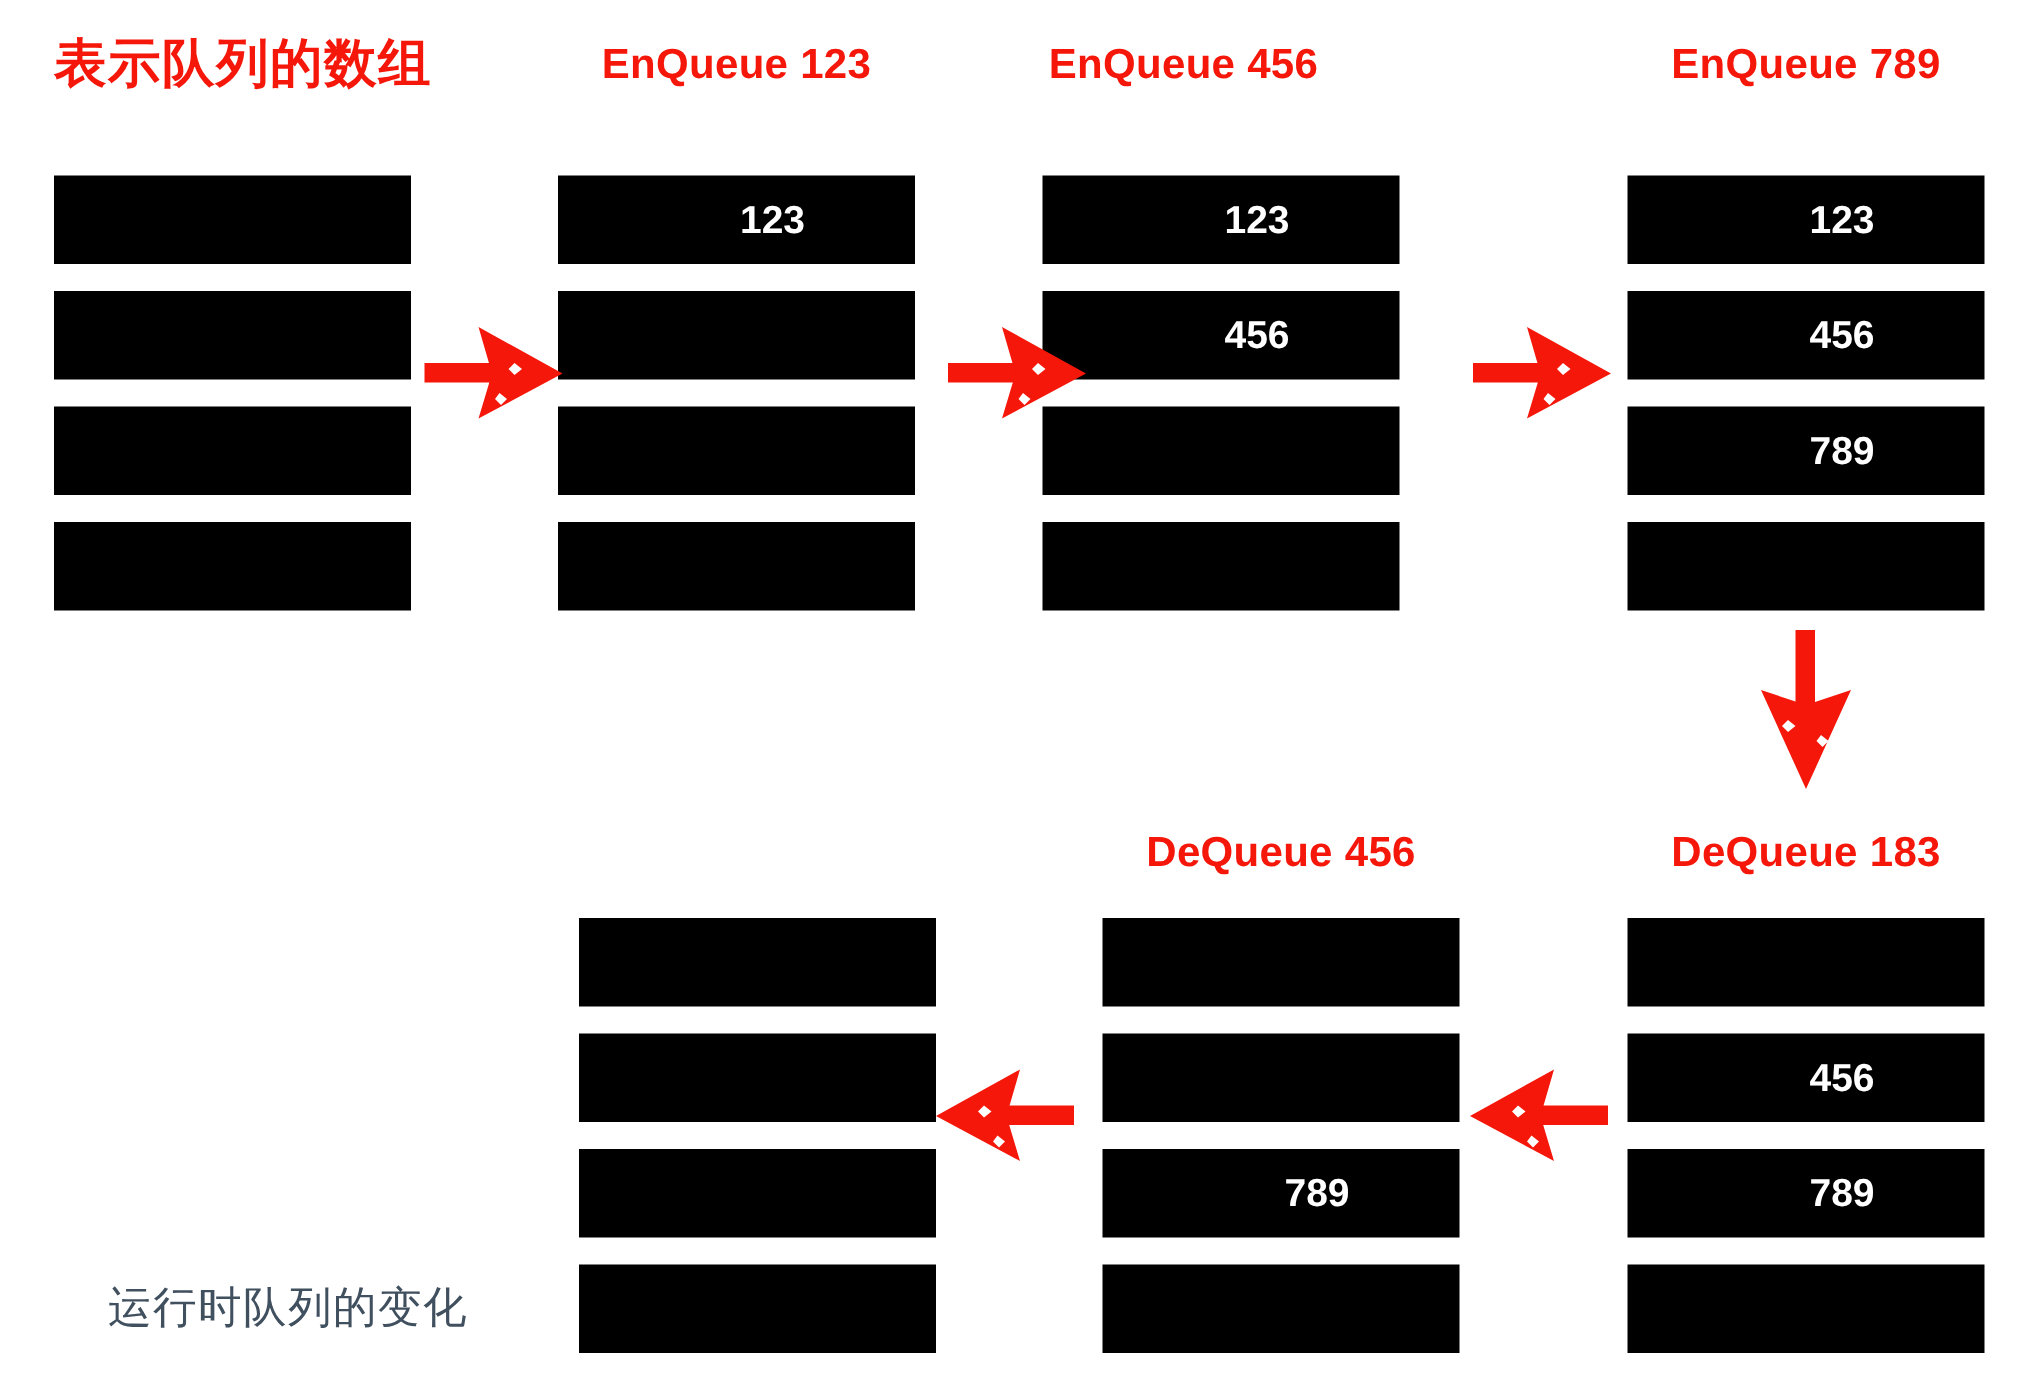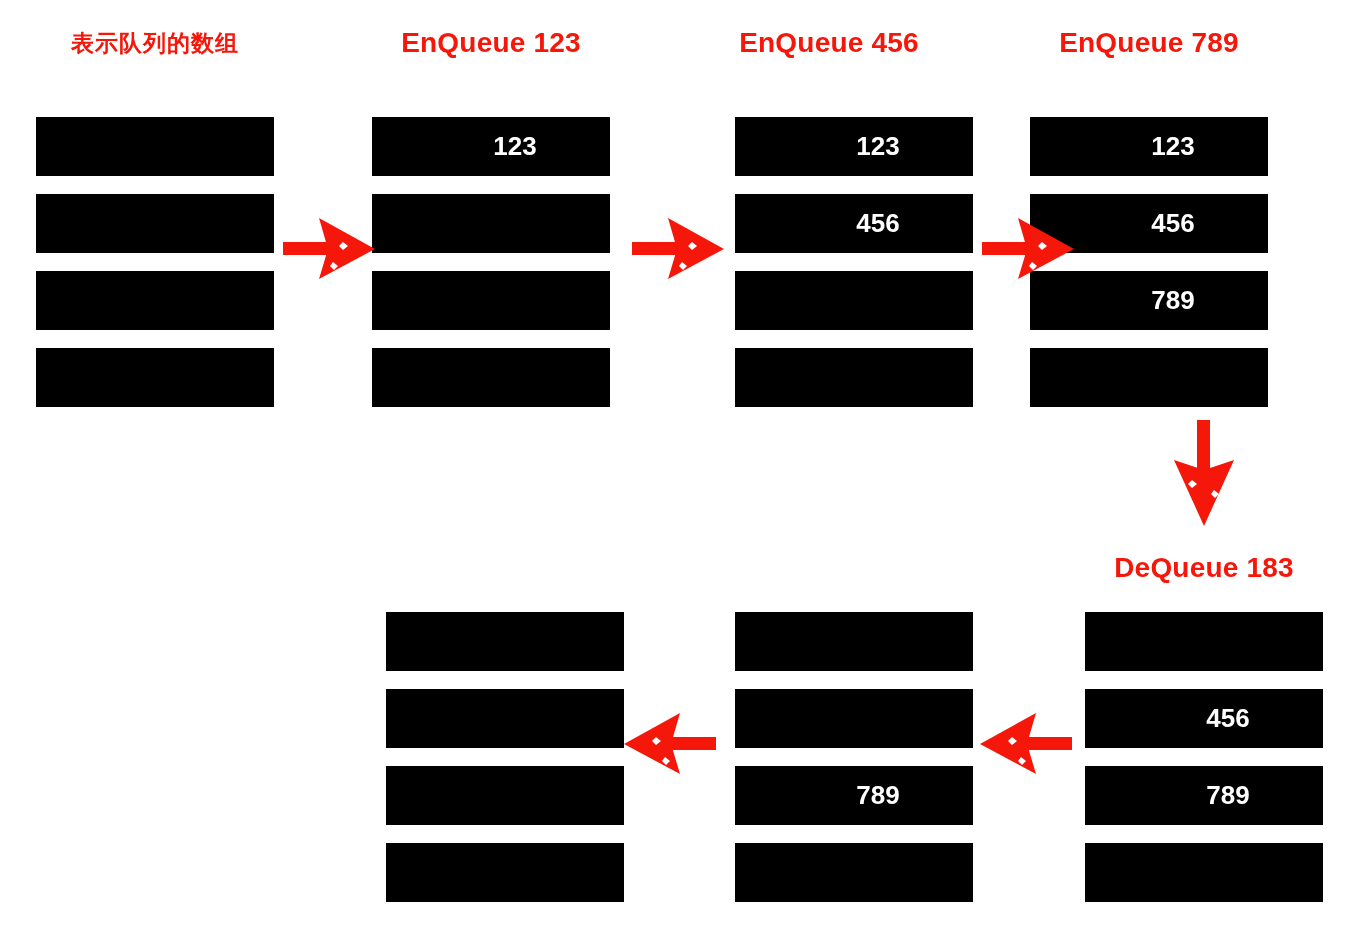--- a/index.html
+++ b/index.html
@@ -28,21 +28,21 @@
     width: 100%;
     text-align: center;
     color: #f5170a;
     font-weight: bold;
     font-size: 28px;
     letter-spacing: 0.2px;
     white-space: nowrap;
     line-height: 34px;
   }
   .col-title.cjk {
-    font-size: 23px;
+    font-size: 35px;
     letter-spacing: 1px;
   }
   .cell {
     position: absolute;
     background: #000000;
     color: #ffffff;
     font-size: 26px;
     font-weight: bold;
     display: flex;
     align-items: center;
@@ -88,36 +88,36 @@
       <div class="cell" style="left: 0px; top: 168px; width: 238px; height: 59px;">
         <span></span>
       </div>
       <div class="cell" style="left: 0px; top: 245px; width: 238px; height: 59px;">
         <span></span>
       </div>
       <div class="cell" style="left: 0px; top: 322px; width: 238px; height: 59px;">
         <span></span>
       </div>
     </div>
-    <div class="col" style="left: 735px; top: 26px; width: 188px; height: 381px;">
+    <div class="col" style="left: 695px; top: 26px; width: 188px; height: 381px;">
       <div class="col-title" style="top: 0px;">EnQueue 456</div>
       <div class="cell" style="left: 0px; top: 91px; width: 238px; height: 59px;">
         <span>123</span>
       </div>
       <div class="cell" style="left: 0px; top: 168px; width: 238px; height: 59px;">
         <span>456</span>
       </div>
       <div class="cell" style="left: 0px; top: 245px; width: 238px; height: 59px;">
         <span></span>
       </div>
       <div class="cell" style="left: 0px; top: 322px; width: 238px; height: 59px;">
         <span></span>
       </div>
     </div>
-    <div class="col" style="left: 1030px; top: 26px; width: 238px; height: 381px;">
+    <div class="col" style="left: 1085px; top: 26px; width: 238px; height: 381px;">
       <div class="col-title" style="top: 0px;">EnQueue 789</div>
       <div class="cell" style="left: 0px; top: 91px; width: 238px; height: 59px;">
         <span>123</span>
       </div>
       <div class="cell" style="left: 0px; top: 168px; width: 238px; height: 59px;">
         <span>456</span>
       </div>
       <div class="cell" style="left: 0px; top: 245px; width: 238px; height: 59px;">
         <span>789</span>
       </div>
@@ -133,20 +133,21 @@
         <span></span>
       </div>
       <div class="cell" style="left: 0px; top: 215px; width: 238px; height: 59px;">
         <span></span>
       </div>
       <div class="cell" style="left: 0px; top: 292px; width: 238px; height: 59px;">
         <span></span>
       </div>
     </div>
     <div class="col" style="left: 735px; top: 551px; width: 238px; height: 351px;">
+      <div class="col-title" style="top: 0px;">DeQueue 456</div>
       <div class="cell" style="left: 0px; top: 61px; width: 238px; height: 59px;">
         <span></span>
       </div>
       <div class="cell" style="left: 0px; top: 138px; width: 238px; height: 59px;">
         <span></span>
       </div>
       <div class="cell" style="left: 0px; top: 215px; width: 238px; height: 59px;">
         <span>789</span>
       </div>
       <div class="cell" style="left: 0px; top: 292px; width: 238px; height: 59px;">
@@ -209,13 +210,14 @@
         </g>
       </svg></div>
     <div class="arrow" style="left: 622px; top: 707px;"><svg width="96" height="72" viewBox="0 0 96 72">
         <g>
           <rect x="42" y="30" width="52" height="13" fill="#f5170a"></rect>
           <path d="M 58 6 L 2 37 L 58 67 L 49 37 Z" fill="#f5170a"></path>
           <path d="M 34 30 l 5 4 l -5 4 l -4 -4 Z" fill="#ffffff"></path>
           <path d="M 43 50 l 5 4 l -4 4 l -4 -4 Z" fill="#ffffff"></path>
         </g>
       </svg></div>
+    <div class="footnote" style="left: 72px; top: 852px;">运行时队列的变化</div>
   </div>
 
 </body></html>

